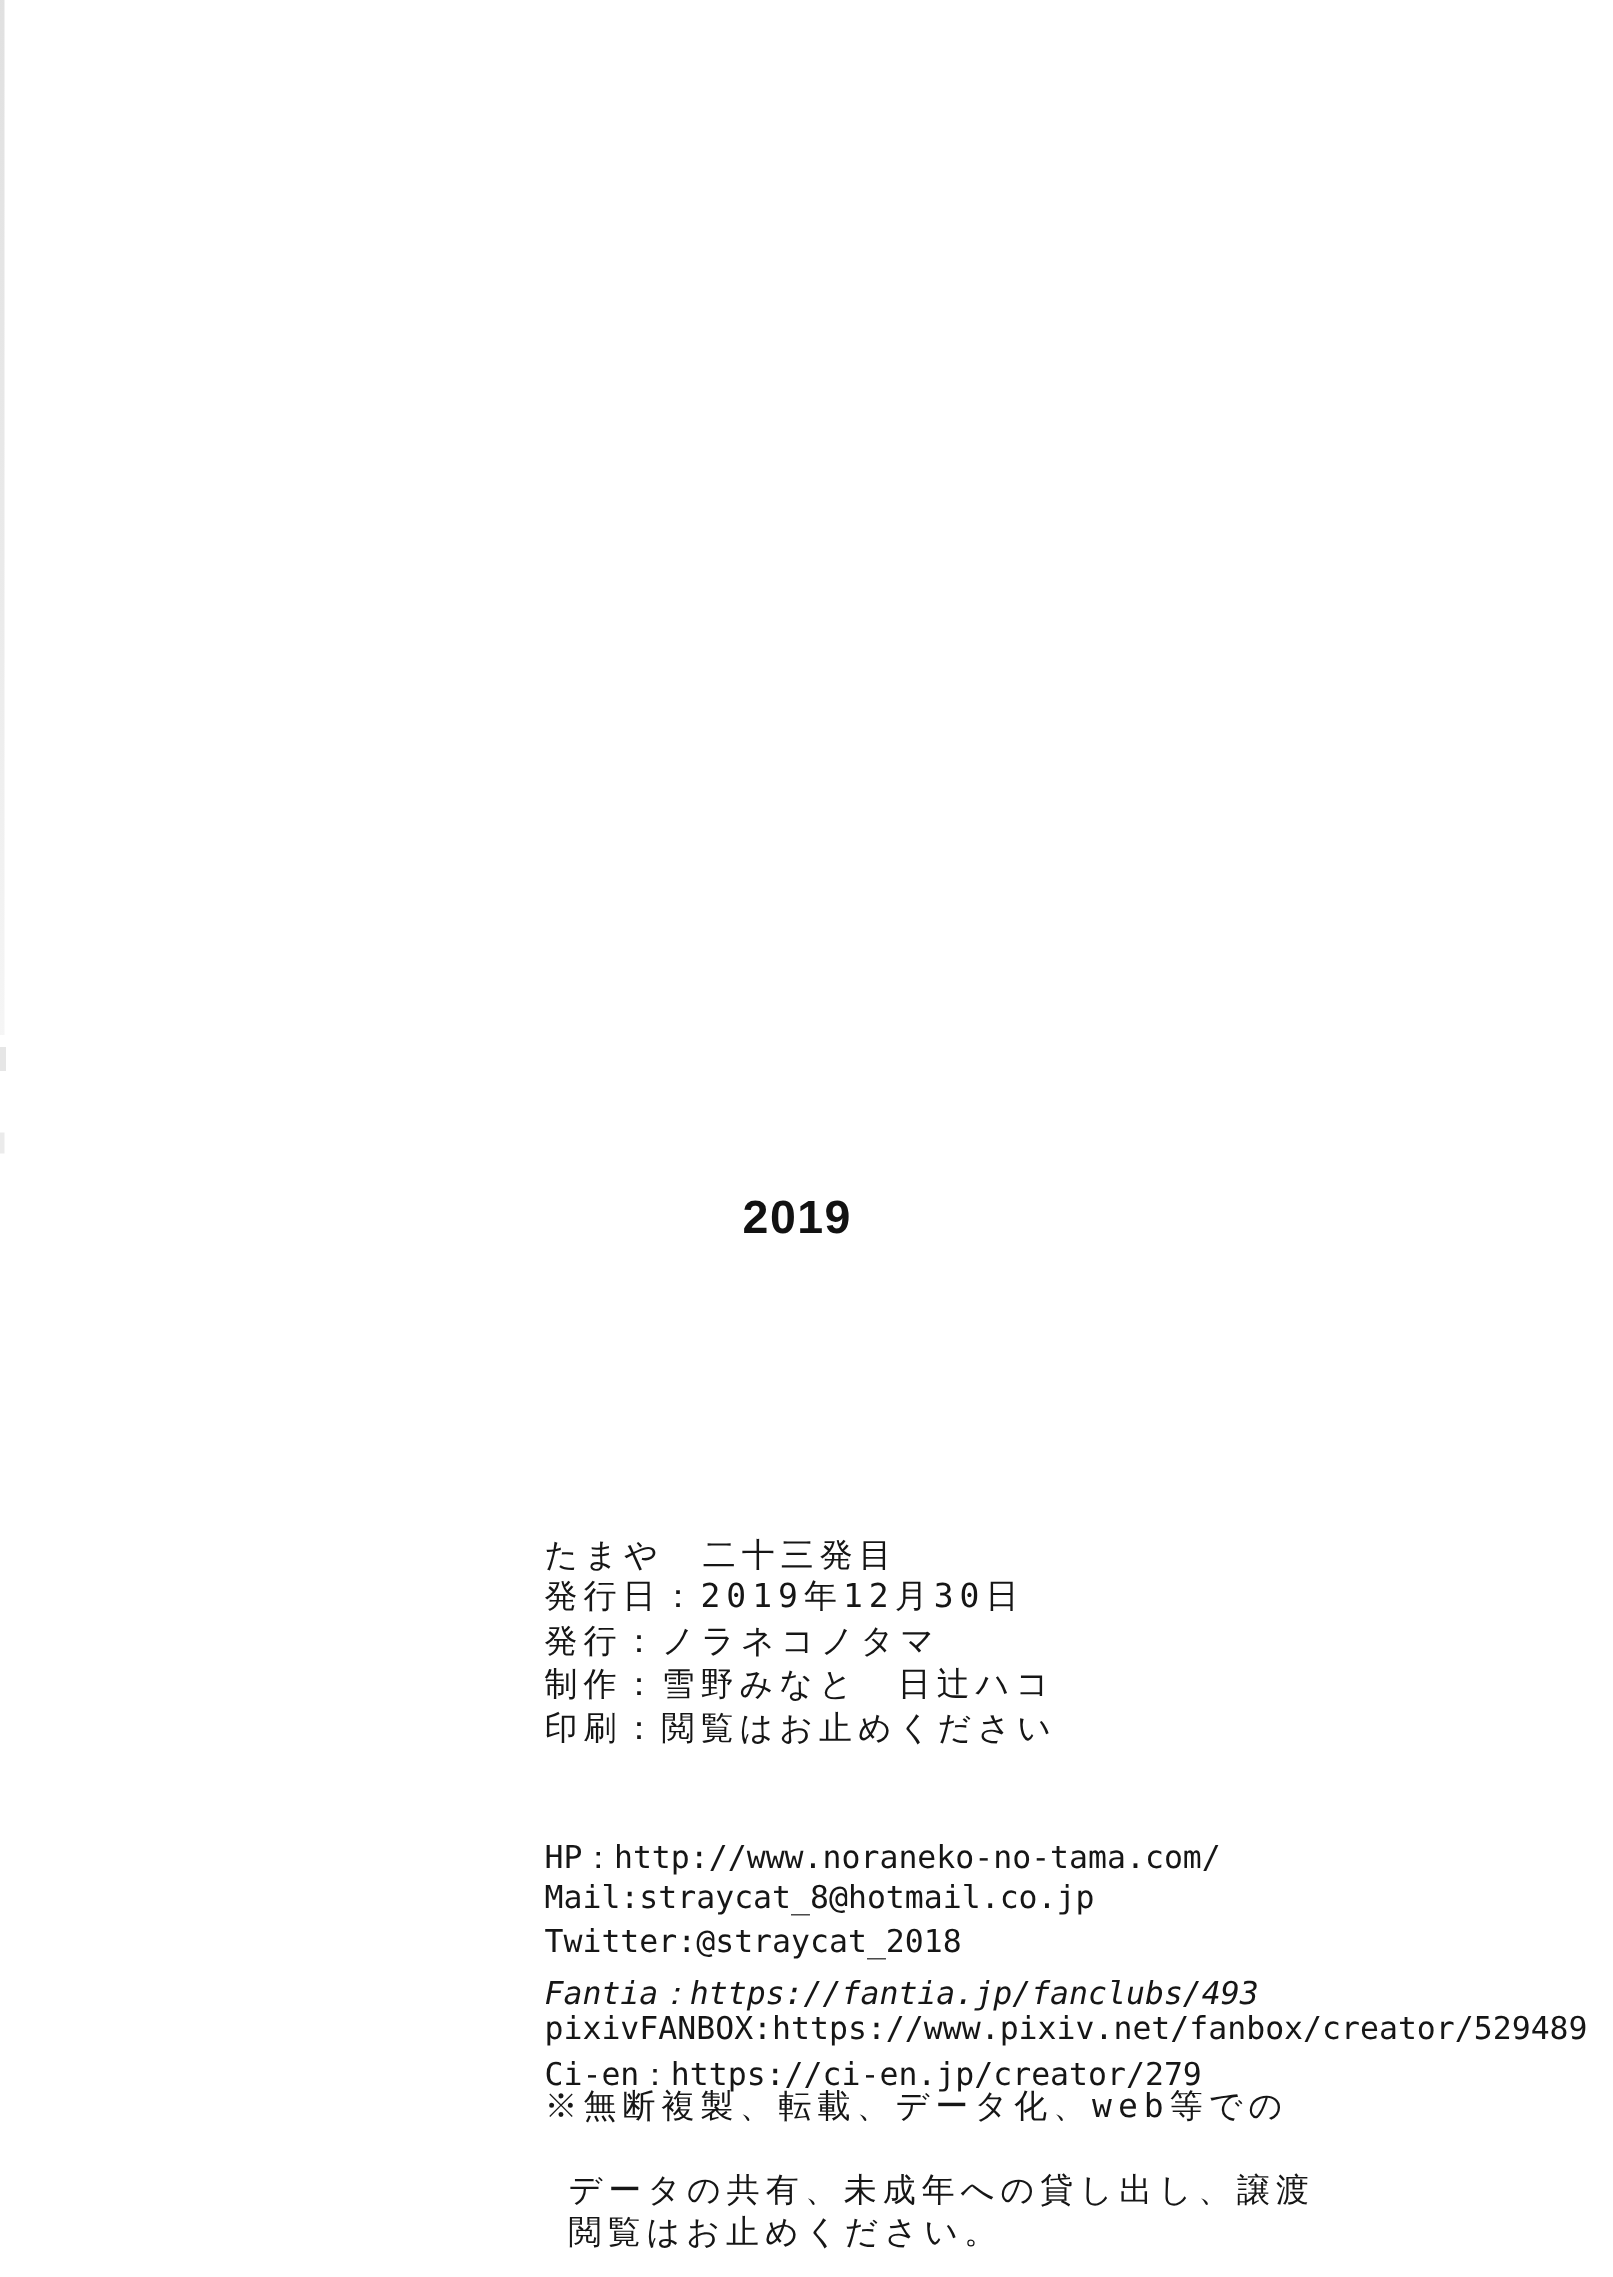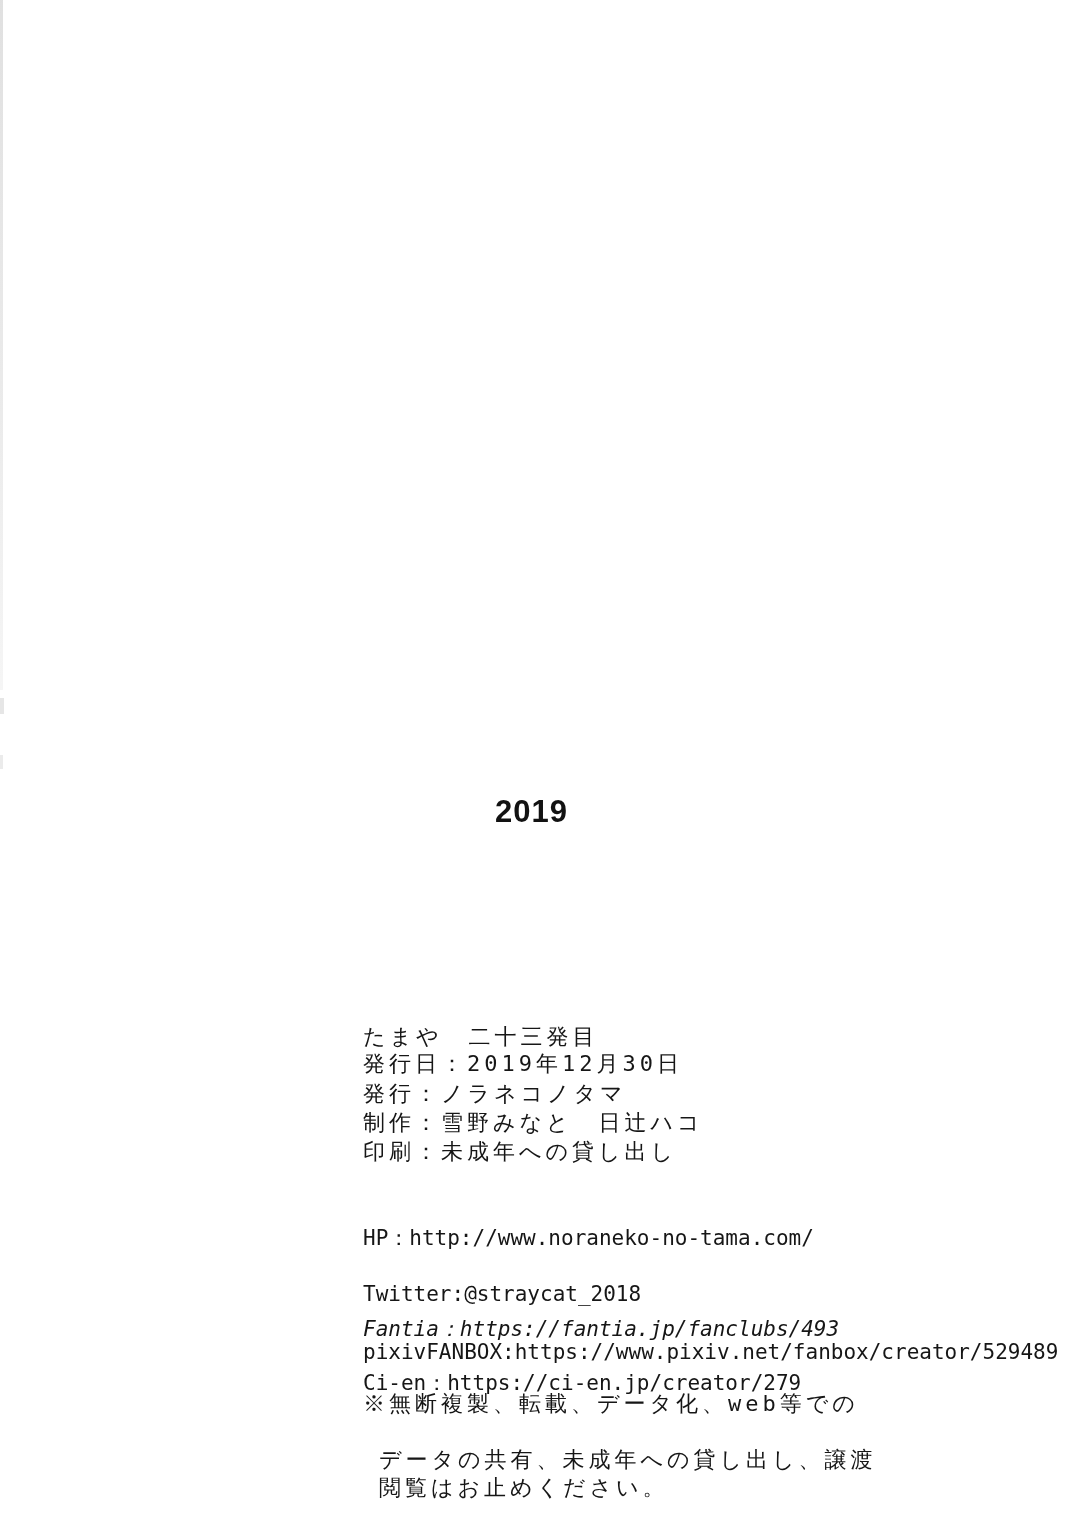--- a/index.html
+++ b/index.html
@@ -93,23 +93,24 @@
   <div class="scan-smudge-1"></div>
   <div class="scan-smudge-2"></div>
 
   <div class="year-label">2019</div>
 
   <div class="line jp t-title">たまや　二十三発目</div>
 
   <div class="line jp t-pub0">発行日：2019年12月30日</div>
   <div class="line jp t-pub2">制作：雪野みなと　日辻ハコ</div>
   <div class="line jp t-pub1">発行：ノラネコノタマ</div>
-  <div class="line jp t-pub3">印刷：未成年への貸し出し</div>
+  <div class="line jp t-pub3">印刷：閲覧はお止めください</div>
 
   <div class="line latin t-con0">HP：http://www.noraneko-no-tama.com/</div>
+  <div class="line latin t-con1">Mail:straycat_8@hotmail.co.jp</div>
   <div class="line latin t-con2">Twitter:@straycat_2018</div>
   <div class="line latin t-con3">Fantia：https://fantia.jp/fanclubs/493</div>
   <div class="line latin t-con4">pixivFANBOX:https://www.pixiv.net/fanbox/creator/529489</div>
   <div class="line latin t-con5">Ci-en：https://ci-en.jp/creator/279</div>
 
   <div class="line jp t-not0">※無断複製、転載、データ化、web等での</div>
   <div class="line jp indent t-not1">データの共有、未成年への貸し出し、譲渡</div>
   <div class="line jp indent t-not2">閲覧はお止めください。</div>
 
 </div>

